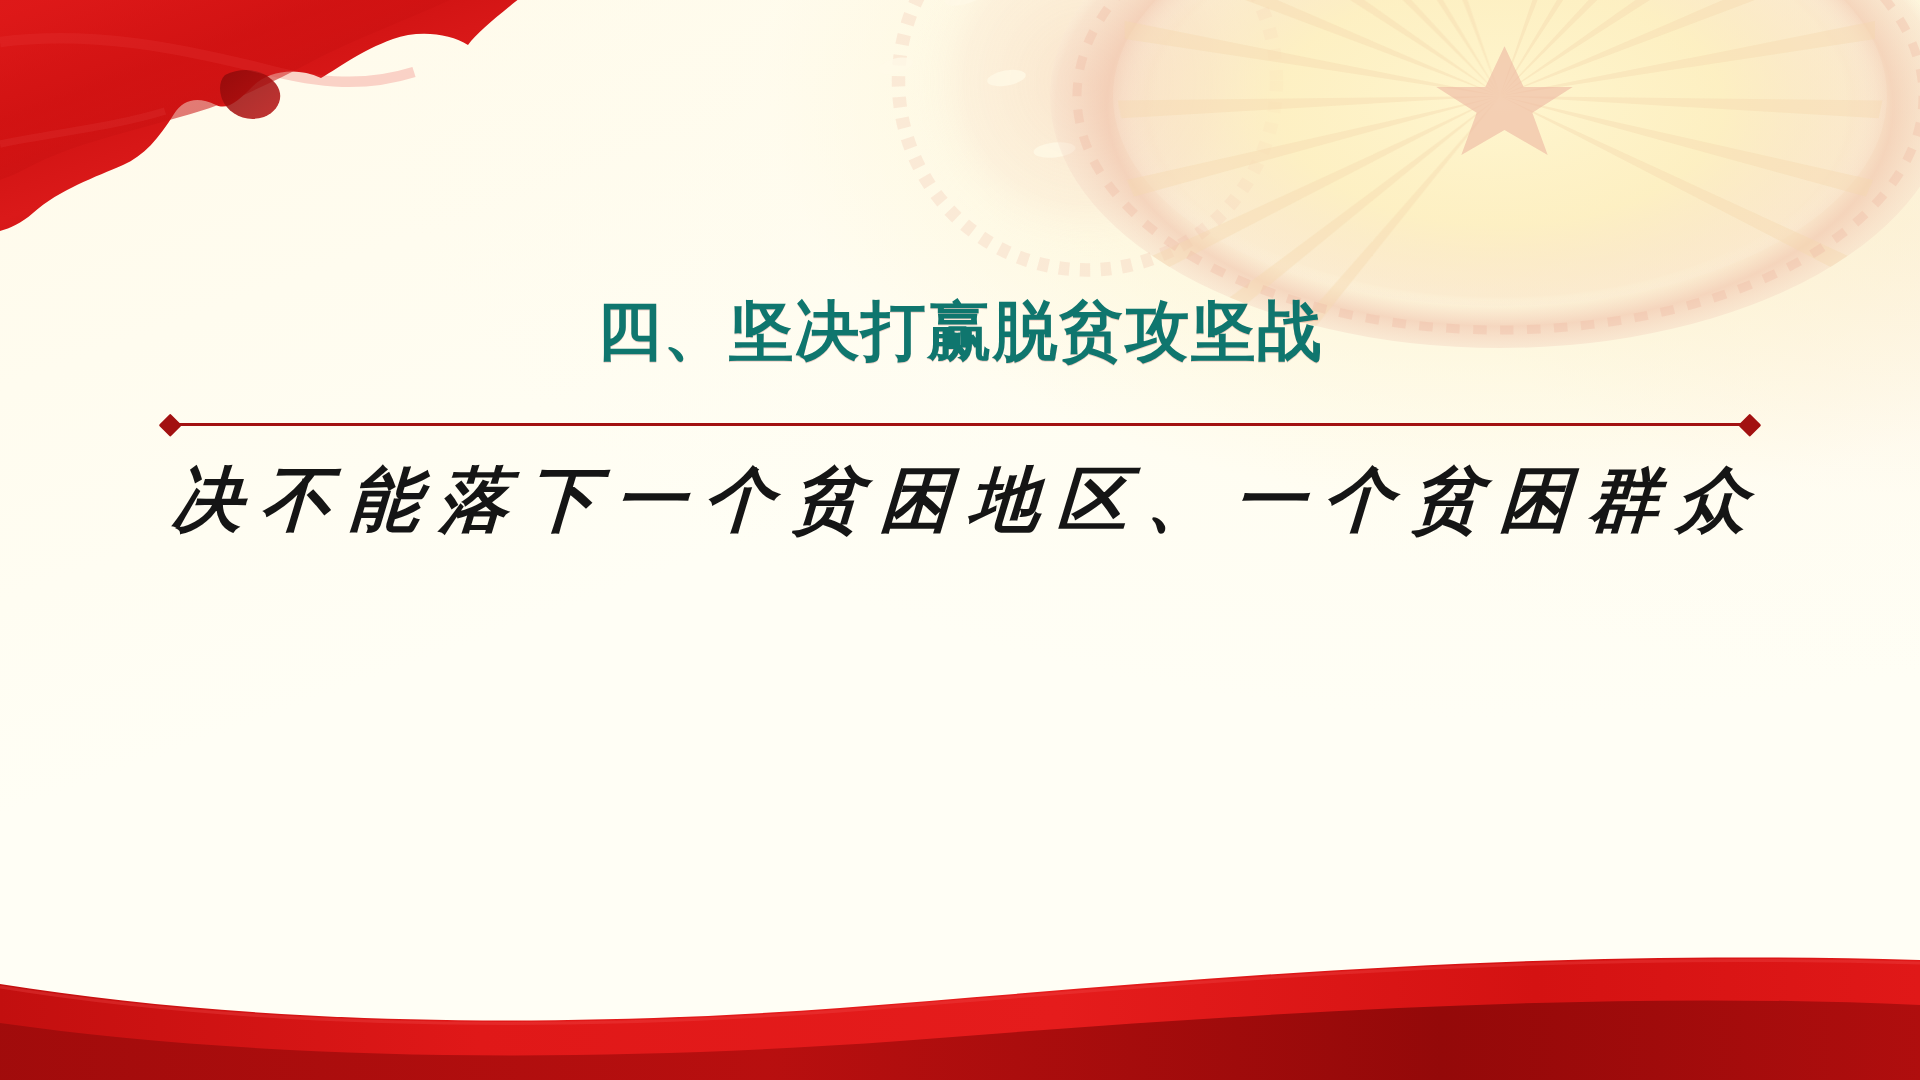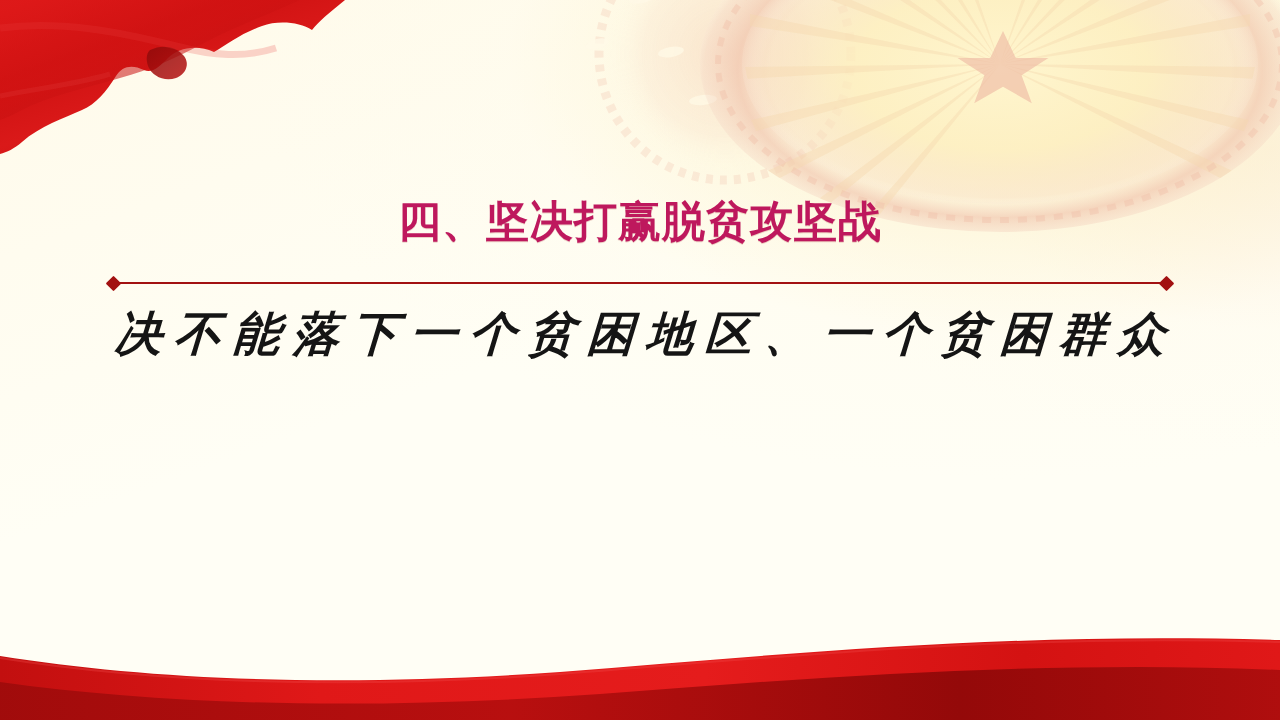--- a/index.html
+++ b/index.html
@@ -75,21 +75,21 @@
     left:0; top:0;
     width:1280px; height:720px;
   }
   .title {
     position:absolute;
     left:0; top:198px;
     width:1280px;
     text-align:center;
     font-size:43px;
     font-weight:bold;
-    color:#be185d;
+    color:#0f766e;
     letter-spacing:1px;
     line-height:1.1;
     text-shadow:0 1px 0 rgba(150,0,0,.18);
     white-space:nowrap;
   }
   .divider {
     position:absolute;
     left:108px; top:275px;
     width:1064px; height:16px;
   }

